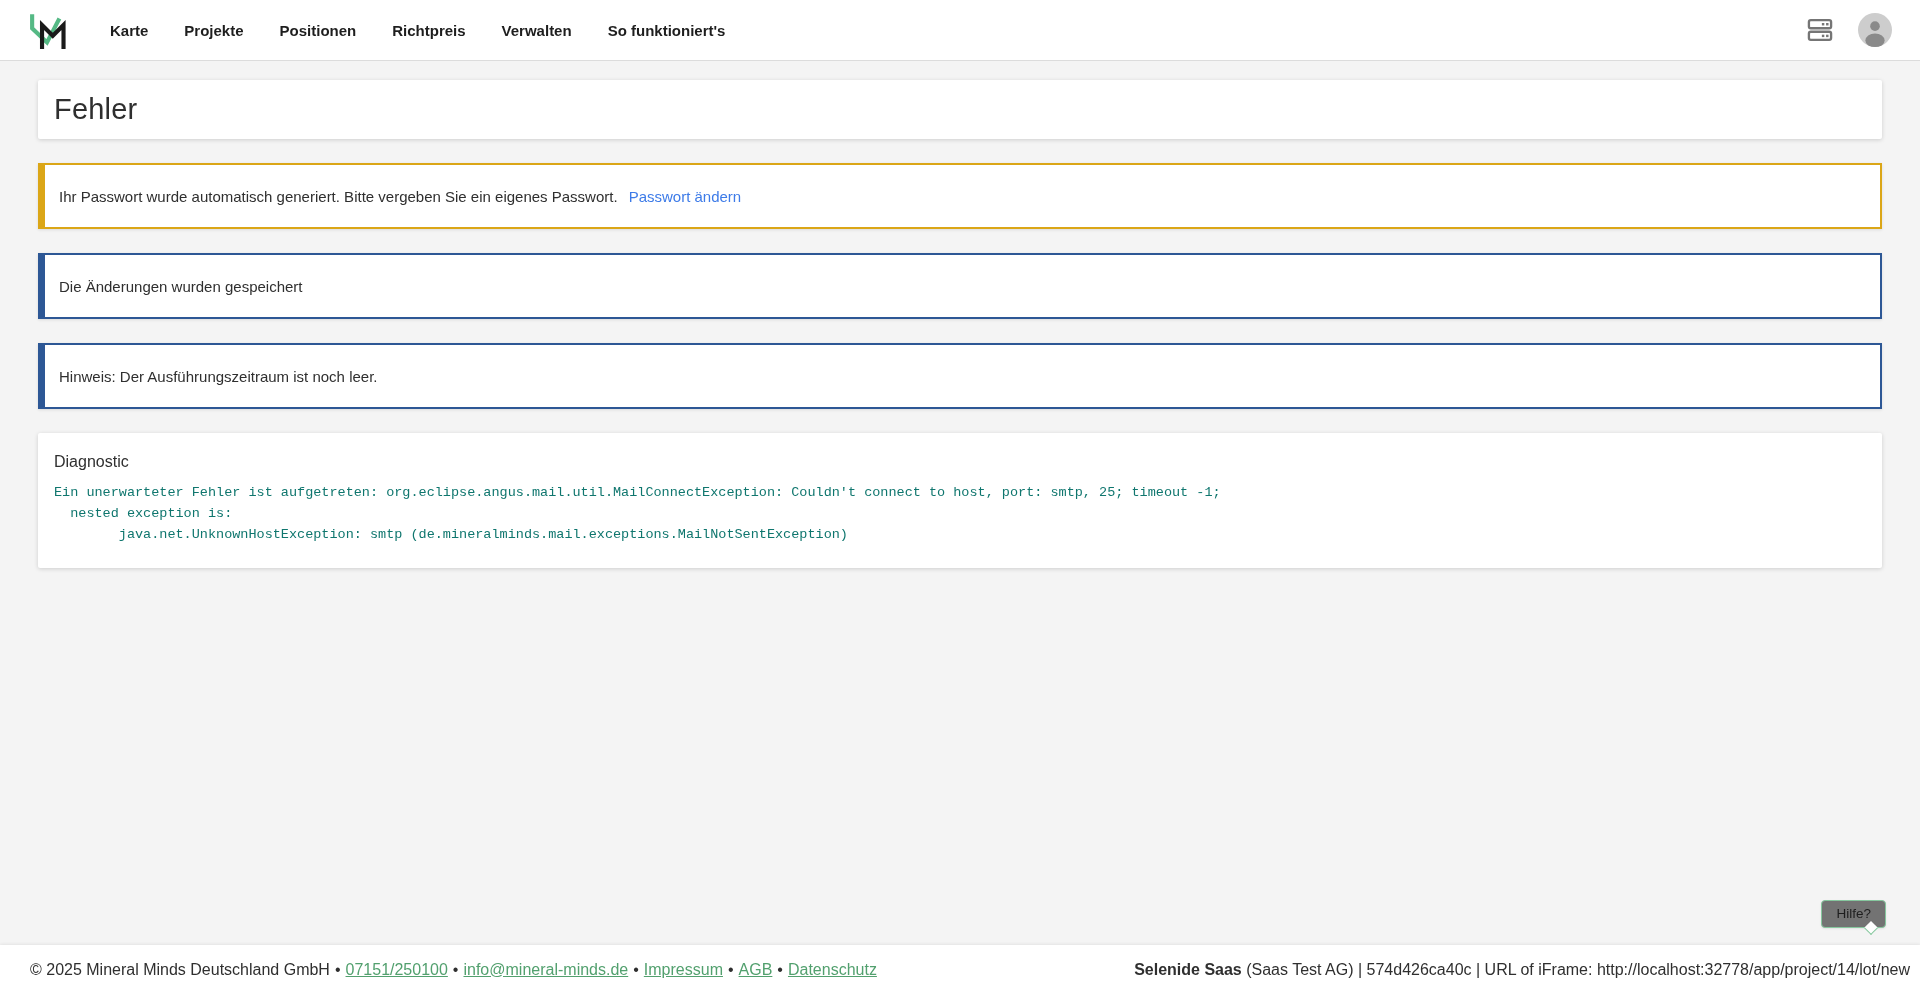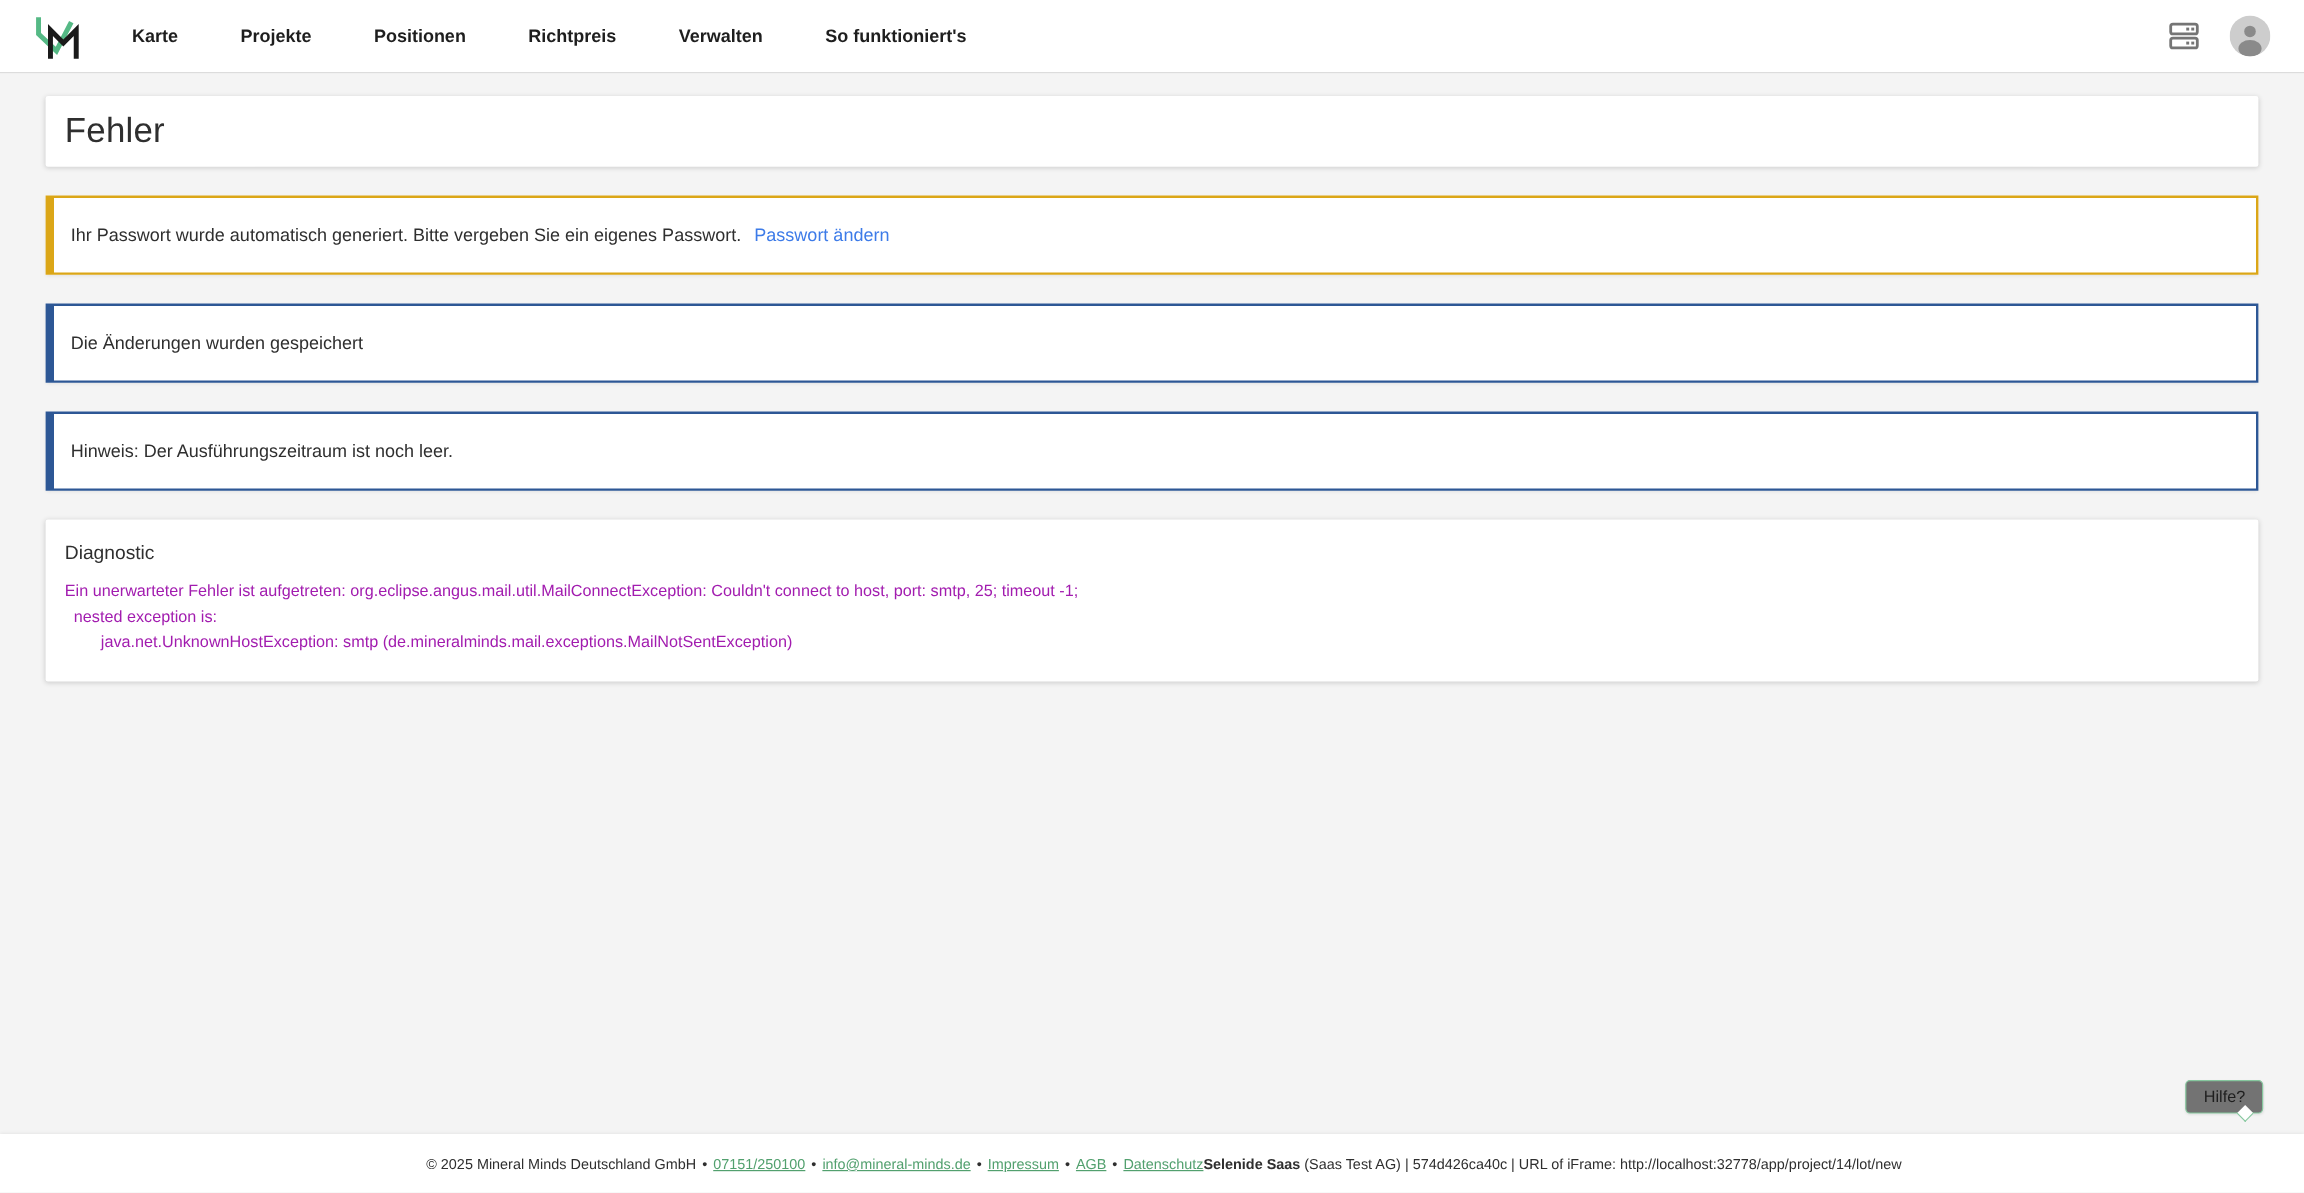--- a/index.html
+++ b/index.html
@@ -3,55 +3,55 @@
 <meta charset="utf-8">
 <style>
   * { box-sizing: border-box; }
   html,body { margin:0; padding:0; background:#f4f4f4; font-family:"Liberation Sans", sans-serif; }
   .app { position:relative; width:1920px; height:994px; background:#f4f4f4; overflow:hidden; }
 
   
   .topnav { position:absolute; top:0; left:0; right:0; height:61px; background:#fff;
             border-bottom:1px solid #dcdcdc; display:flex; align-items:center; padding:0 28px; }
   .logo { margin-right:44px; display:flex; align-items:center; }
-  .nav-items { display:flex; gap:52px; align-items:center; }
+  .nav-items { display:flex; gap:36px; align-items:center; }
   .nav-link { font-size:15px; font-weight:700; color:#1e1e1e; text-decoration:none; cursor:pointer; }
   .topnav-right { margin-left:auto; display:flex; align-items:center; gap:24px; }
   .icon-btn { background:none; border:none; padding:0; cursor:pointer; display:flex; align-items:center; }
 
   
   .content { position:absolute; top:62px; left:0; right:0; bottom:49px; padding:18px 38px; }
   .card { background:#fff; border-radius:2px; box-shadow:0 1px 4px rgba(0,0,0,0.16); }
   .title-card { padding:13px 16px; margin-bottom:24px; }
   .title-card h1 { margin:0; font-size:29px; font-weight:400; color:#2f2f2f; letter-spacing:.2px; }
 
   .alert { background:#fff; border:2px solid #2d5795; border-left-width:7px;
            padding:0 14px; height:66px; margin-bottom:24px; font-size:15px; color:#2f2f2f;
            display:flex; align-items:center; box-shadow:0 1px 3px rgba(0,0,0,0.10); }
   .alert.warning { border-color:#dba617; }
   .alert.info { border-color:#2d5795; }
   .alert-link { color:#3d7be8; text-decoration:none; margin-left:11px; cursor:pointer;text-align:right; }
 
   .diagnostic { padding:12px 16px 22px; }
   .diagnostic h2 { margin:8px 0 11px; font-size:16px; font-weight:400; color:#2f2f2f; }
-  .diagnostic pre { margin:0; font-family:Liberation Sans, sans-serif; font-size:13.5px;
-                    line-height:1.57; color:#a21caf; }
+  .diagnostic pre { margin:0; font-family:Liberation Mono, monospace; font-size:13.5px;
+                    line-height:1.57; color:#0f766e; }
 
   
   .help-bubble { position:absolute; right:34px; bottom:66px; background:#737373;
                  border:1px solid #86c79e; border-radius:4px; padding:5px 14px 6px;
                  font-size:13.5px; color:#1e1e1e; cursor:pointer; box-shadow:0 1px 2px rgba(0,0,0,0.08); }
   .help-tail { position:absolute; right:9px; bottom:-6px; width:10px; height:10px; background:#fff;
                border-right:1px solid #86c79e; border-bottom:1px solid #86c79e;
                transform:rotate(45deg); }
 
   
   .footer { position:absolute; left:0; right:0; bottom:0; height:49px; background:#fff;
-            display:flex; align-items:center; justify-content:center;
-            padding:0 10px 0 30px; font-size:12px; color:#2f2f2f;
+            display:flex; align-items:center; justify-content:space-between;
+            padding:0 10px 0 30px; font-size:16px; color:#2f2f2f;
             box-shadow:0 -1px 3px rgba(0,0,0,0.07); }
   .footer-left { display:flex; align-items:center; white-space:nowrap; }
   .footer-link { color:#52a06e; text-decoration:underline; cursor:pointer; }
   .sep { margin:0 5px; color:#2f2f2f; }
   .footer-right { white-space:nowrap; }
   .footer-right .bold { font-weight:700; }
 </style>
 </head>
 <body>
 

